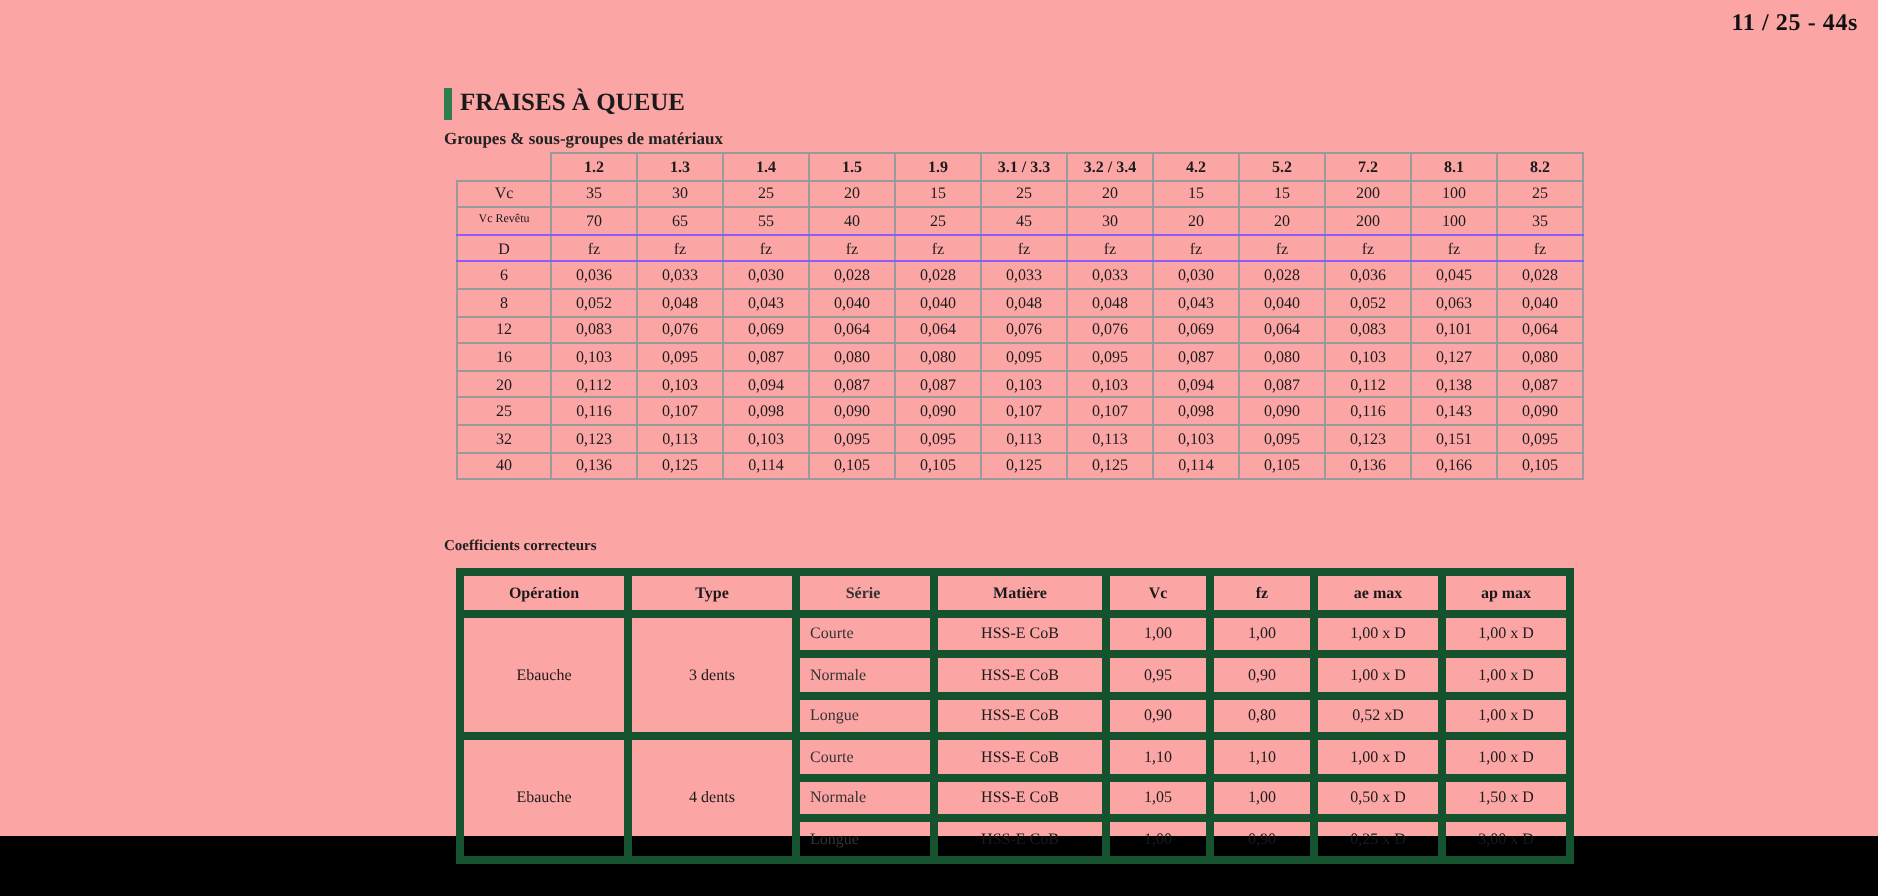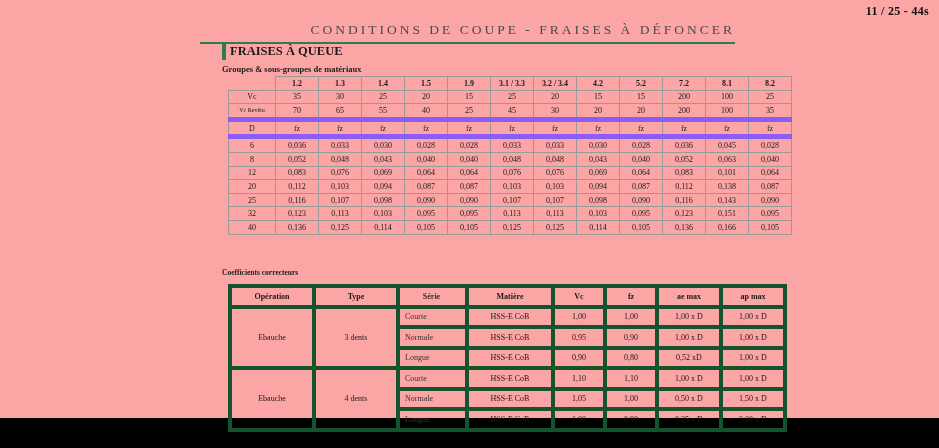--- a/index.html
+++ b/index.html
@@ -58,21 +58,21 @@
     height:12.6px;
     font-weight:normal;
   }
   .main-table .rowlab{
     width:46px;border-left:1px solid #9a9a9a;
   }
   .main-table .datacol{width:42px;}
   .main-table .hdr{font-weight:bold;font-size:8px;}
   .main-table .tiny{font-size:6px;}
   .main-table .blank{border:none;}
-  .main-table tr.thickline td{border-bottom:5px solid #8b5cf6;}
+  .main-table tr.thickline td{border-bottom:1px solid #8b5cf6;}
 
   
   .coef-table{
     position:absolute;left:228px;top:284px;
     font-size:8px;color:#1a1a1a;
   }
   .coef-table td, .coef-table th{
     border:4px solid #14532d;
     text-align:center;
     padding:0 2px;
@@ -90,24 +90,20 @@
   .coef-table .c-ap{width:56px;}
   .coef-table .serie-hdr{text-align:center;padding-left:0;font-weight:bold;}
 </style>
 </head>
 <body>
 
 <div class="page">
 
   <div class="slide-counter">11 / 25 - 44s</div>
 
-  <div class="header">
-    <div class="header-title">CONDITIONS DE COUPE - FRAISES À DÉFONCER</div>
-    <div class="header-rule"></div>
-  </div>
 
   <div class="section-band">
     <div class="green-bar"></div>
     <div class="section-title">FRAISES À QUEUE</div>
   </div>
 
   <div class="group-caption">Groupes &amp; sous-groupes de matériaux</div>
 
   <table class="main-table">
     <tbody id="main-table-body">
@@ -210,20 +206,35 @@
           <td class="datacol">0,064</td>
           <td class="datacol">0,076</td>
           <td class="datacol">0,076</td>
           <td class="datacol">0,069</td>
           <td class="datacol">0,064</td>
           <td class="datacol">0,083</td>
           <td class="datacol">0,101</td>
           <td class="datacol">0,064</td>
         </tr>
         <tr>
+          <td class="rowlab">16</td>
+          <td class="datacol">0,103</td>
+          <td class="datacol">0,095</td>
+          <td class="datacol">0,087</td>
+          <td class="datacol">0,080</td>
+          <td class="datacol">0,080</td>
+          <td class="datacol">0,095</td>
+          <td class="datacol">0,095</td>
+          <td class="datacol">0,087</td>
+          <td class="datacol">0,080</td>
+          <td class="datacol">0,103</td>
+          <td class="datacol">0,127</td>
+          <td class="datacol">0,080</td>
+        </tr>
+        <tr>
           <td class="rowlab">20</td>
           <td class="datacol">0,112</td>
           <td class="datacol">0,103</td>
           <td class="datacol">0,094</td>
           <td class="datacol">0,087</td>
           <td class="datacol">0,087</td>
           <td class="datacol">0,103</td>
           <td class="datacol">0,103</td>
           <td class="datacol">0,094</td>
           <td class="datacol">0,087</td>

